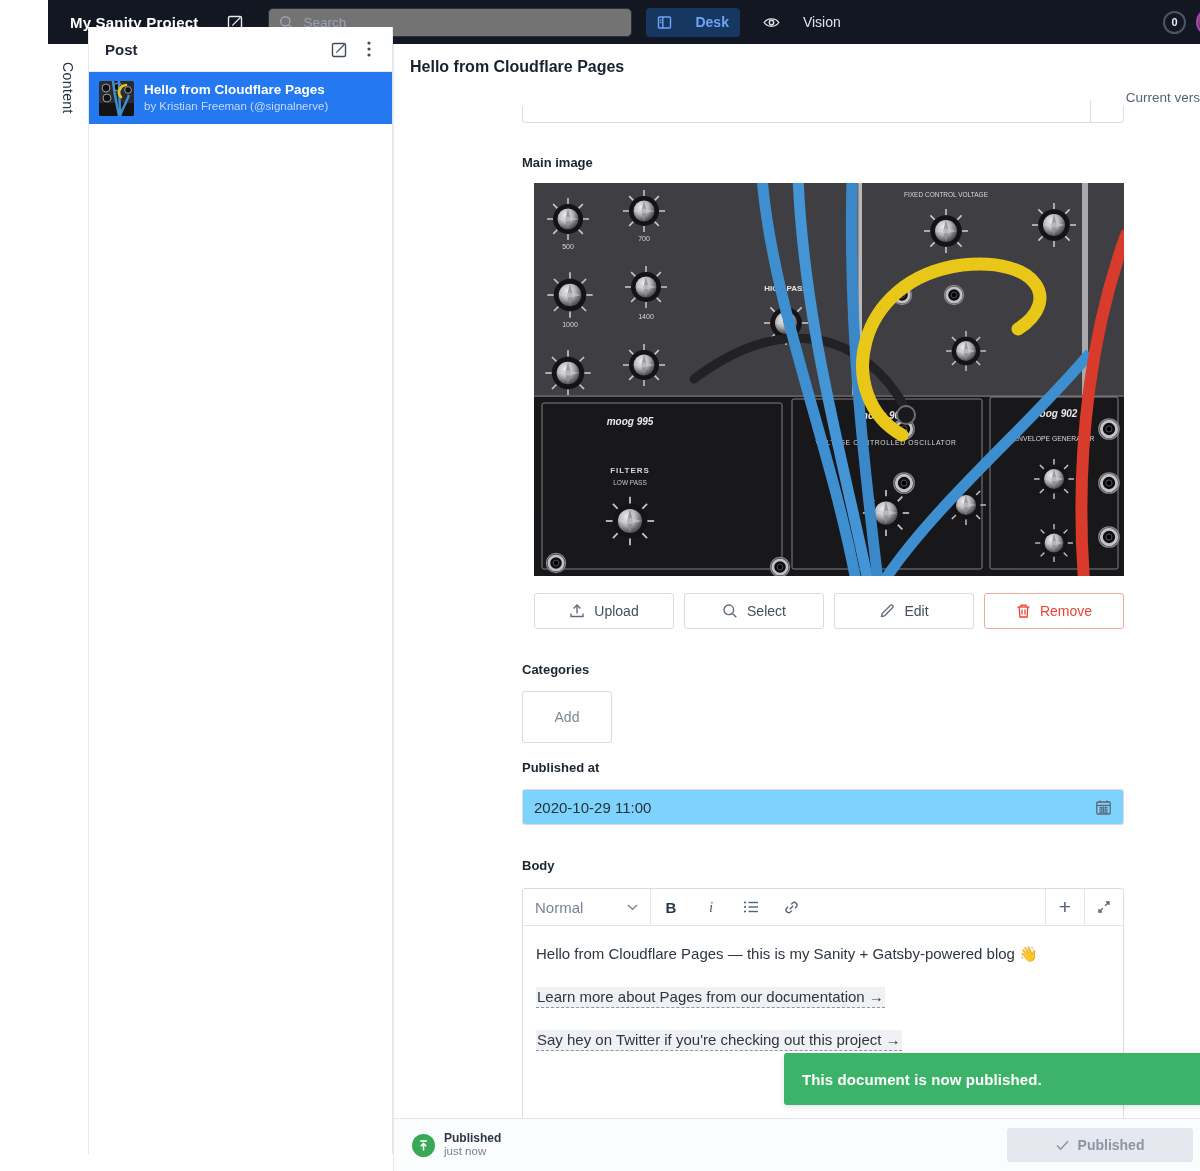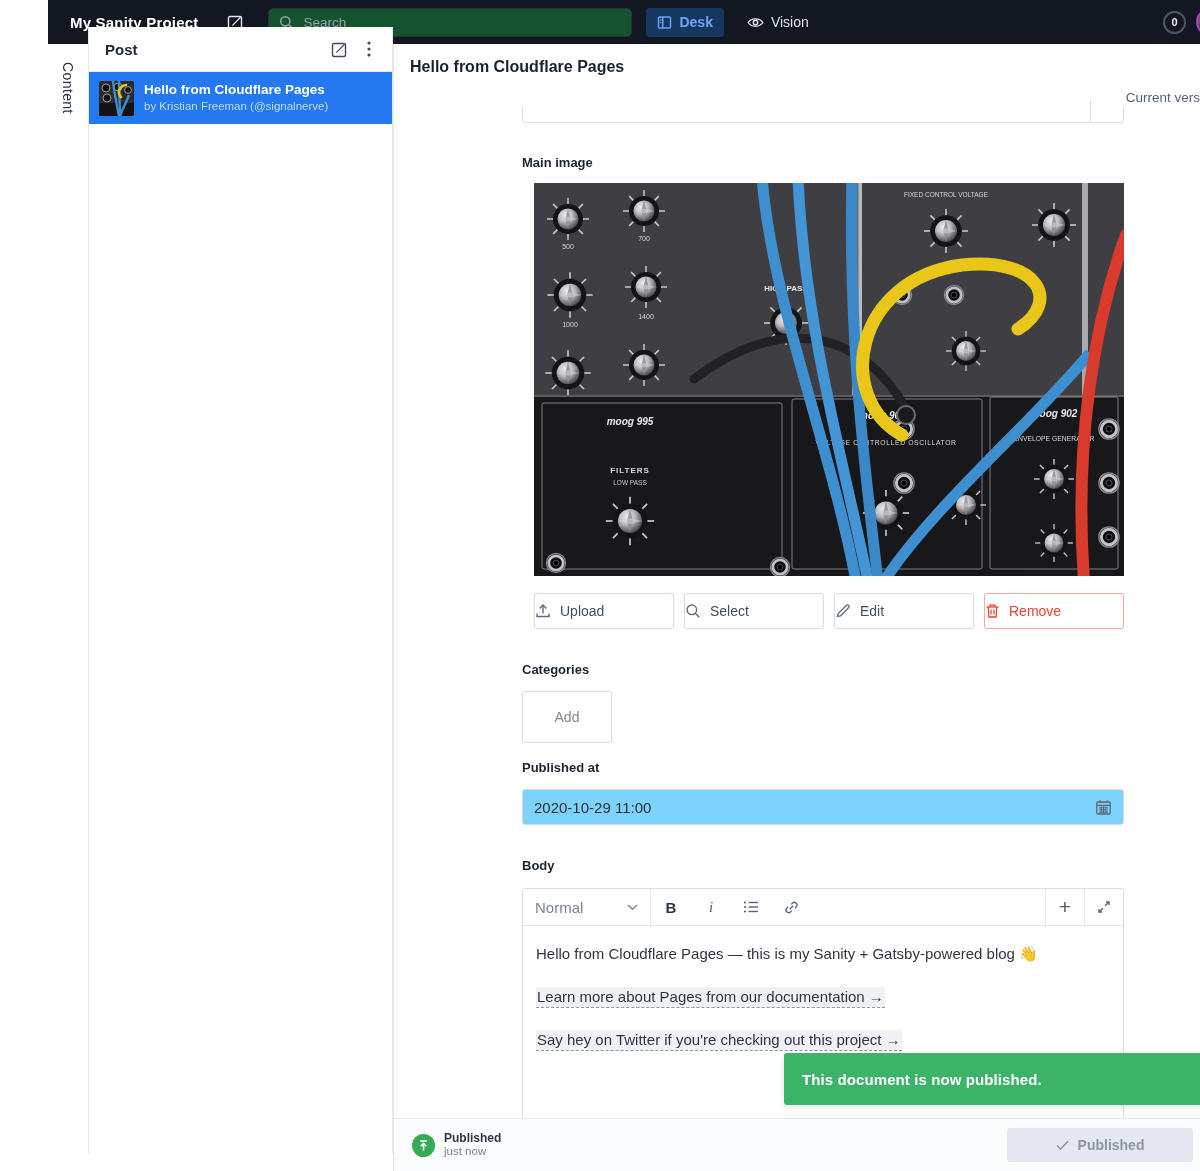--- a/index.html
+++ b/index.html
@@ -7,24 +7,24 @@
   body { font-family:"Liberation Sans","DejaVu Sans",sans-serif; color:#1a2430; }
   #app { position:relative; width:1200px; height:1171px; overflow:hidden; background:#fff;margin-left:48px; }
 
   
   .navbar { position:absolute; left:0; top:0; width:1200px; height:44px; background:#131722;
             display:flex; align-items:center; padding:0 12px; }
   .nav-title { color:#fff; font-size:15px; font-weight:700; margin:0 6px 0 10px; letter-spacing:.2px; }
   .icon-btn { display:flex; align-items:center; justify-content:center; background:none; border:none; cursor:pointer; }
   .nav-compose { width:30px; height:30px; margin-left:16px; color:#e7eaf0; }
   .nav-search { display:flex; align-items:center; gap:9px; width:364px; height:29px; margin-left:18px;
-                background:#14532d; border:1px solid #2a2f3d; border-radius:5px; padding:0 10px; color:#9aa3b4; }
+                background:#737373; border:1px solid #2a2f3d; border-radius:5px; padding:0 10px; color:#9aa3b4; }
   .nav-search input { background:transparent; border:none; outline:none; color:#cdd3dd; font-size:13.5px; width:100%; font-family:inherit; }
   .nav-search input::placeholder { color:#9aa3b4; }
-  .nav-tab { display:flex; align-items:center; gap:7px; height:29px; padding:0 11px; border-radius:4px;
+  .nav-tab { display:flex; align-items:center; gap:23px; height:29px; padding:0 11px; border-radius:4px;
              font-size:14px; border:none; background:transparent; cursor:pointer; }
   .nav-tab.desk { margin-left:14px; background:#16375f; color:#6fa5f6; font-weight:600; }
   .nav-tab.vision { margin-left:12px; color:#dde1e8; font-weight:500; }
   .nav-right { margin-left:auto; display:flex; align-items:center; gap:10px; }
   .zero-badge { width:23px; height:23px; border-radius:50%; border:2px solid #4c5564; color:#e8ebf0;
                 font-size:11px; font-weight:700; display:flex; align-items:center; justify-content:center; background:transparent; cursor:pointer; }
   .avatar-wrap { display:flex; align-items:center; gap:3px; cursor:pointer; }
   .avatar { width:28px; height:28px; border-radius:50%; border:2px solid #b13bd3;
             background:radial-gradient(circle at 45% 38%, #c7a183 0 30%, #7d5f49 45%, #2c2620 80%); }
 
@@ -52,21 +52,21 @@
                  color:#56627a; font-size:13.5px; font-weight:500; cursor:pointer; }
 
   .slug-peek { position:absolute; left:128px; top:62px; width:602px; height:17px;
                border:1px solid #d9dee6; border-top:none; border-radius:0 0 4px 4px; }
   .slug-peek .divider { position:absolute; left:567px; top:-6px; bottom:0; width:1px; background:#d9dee6; }
 
   .field-label { position:absolute; left:128px; font-size:13px; font-weight:600; color:#1c2533; }
 
   .main-image-box { position:absolute; left:140px; top:139px; width:590px; height:393px; background:#2e2e31; }
   .img-buttons { position:absolute; left:140px; top:549px; width:590px; display:flex; gap:10px; }
-  .img-btn { flex:1; height:36px; display:flex; align-items:center; gap:9px;
+  .img-btn { flex:1; height:36px; display:flex; align-items:center; justify-content:center; gap:9px;
              background:#fff; border:1px solid #d8dde4; border-radius:3px; font-size:14px; font-weight:500;
              color:#414e5f; cursor:pointer; font-family:inherit; }
   .img-btn .ic { color:#5f6b7d; display:flex; }
   .img-btn.danger { border-color:#f3a8a0; color:#ef4130; }
   .img-btn.danger .ic { color:#ef4130; }
 
   .add-btn { position:absolute; left:128px; top:647px; width:90px; height:52px; background:#fff;
              border:1px solid #d8dde4; border-radius:3px; font-size:14px; font-weight:500; color:#7e8794; cursor:pointer; font-family:inherit; }
 
   .date-field { position:absolute; left:128px; top:745px; width:602px; height:36px; border:1px solid #d8dde4;

